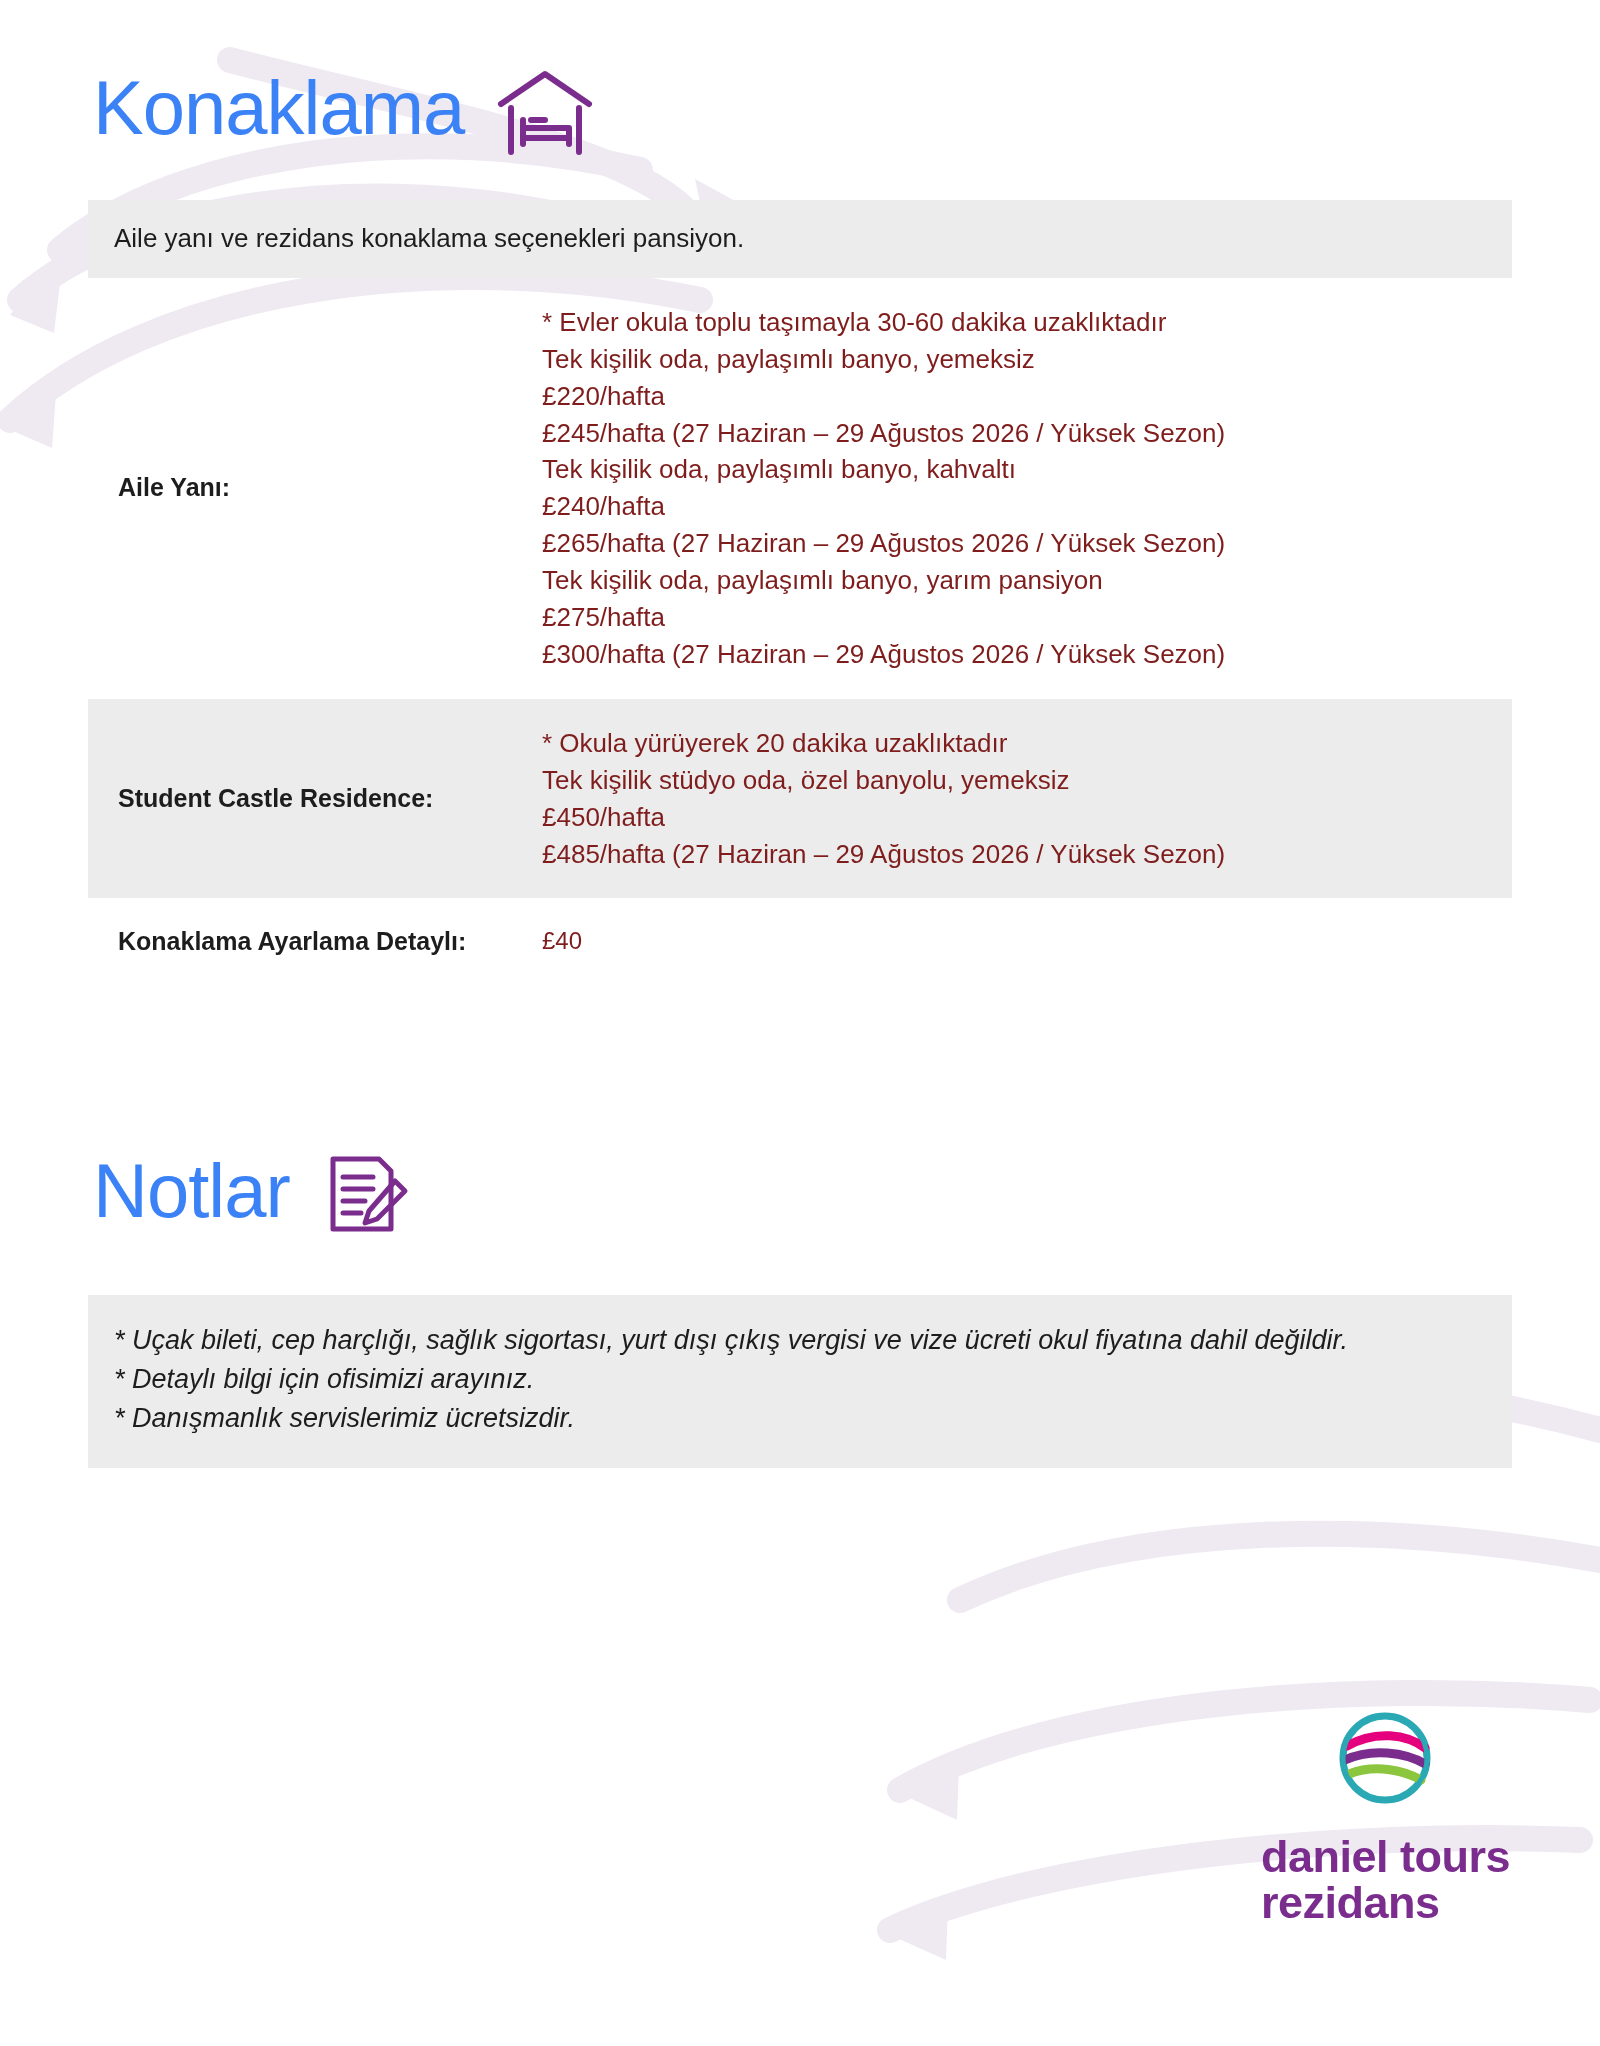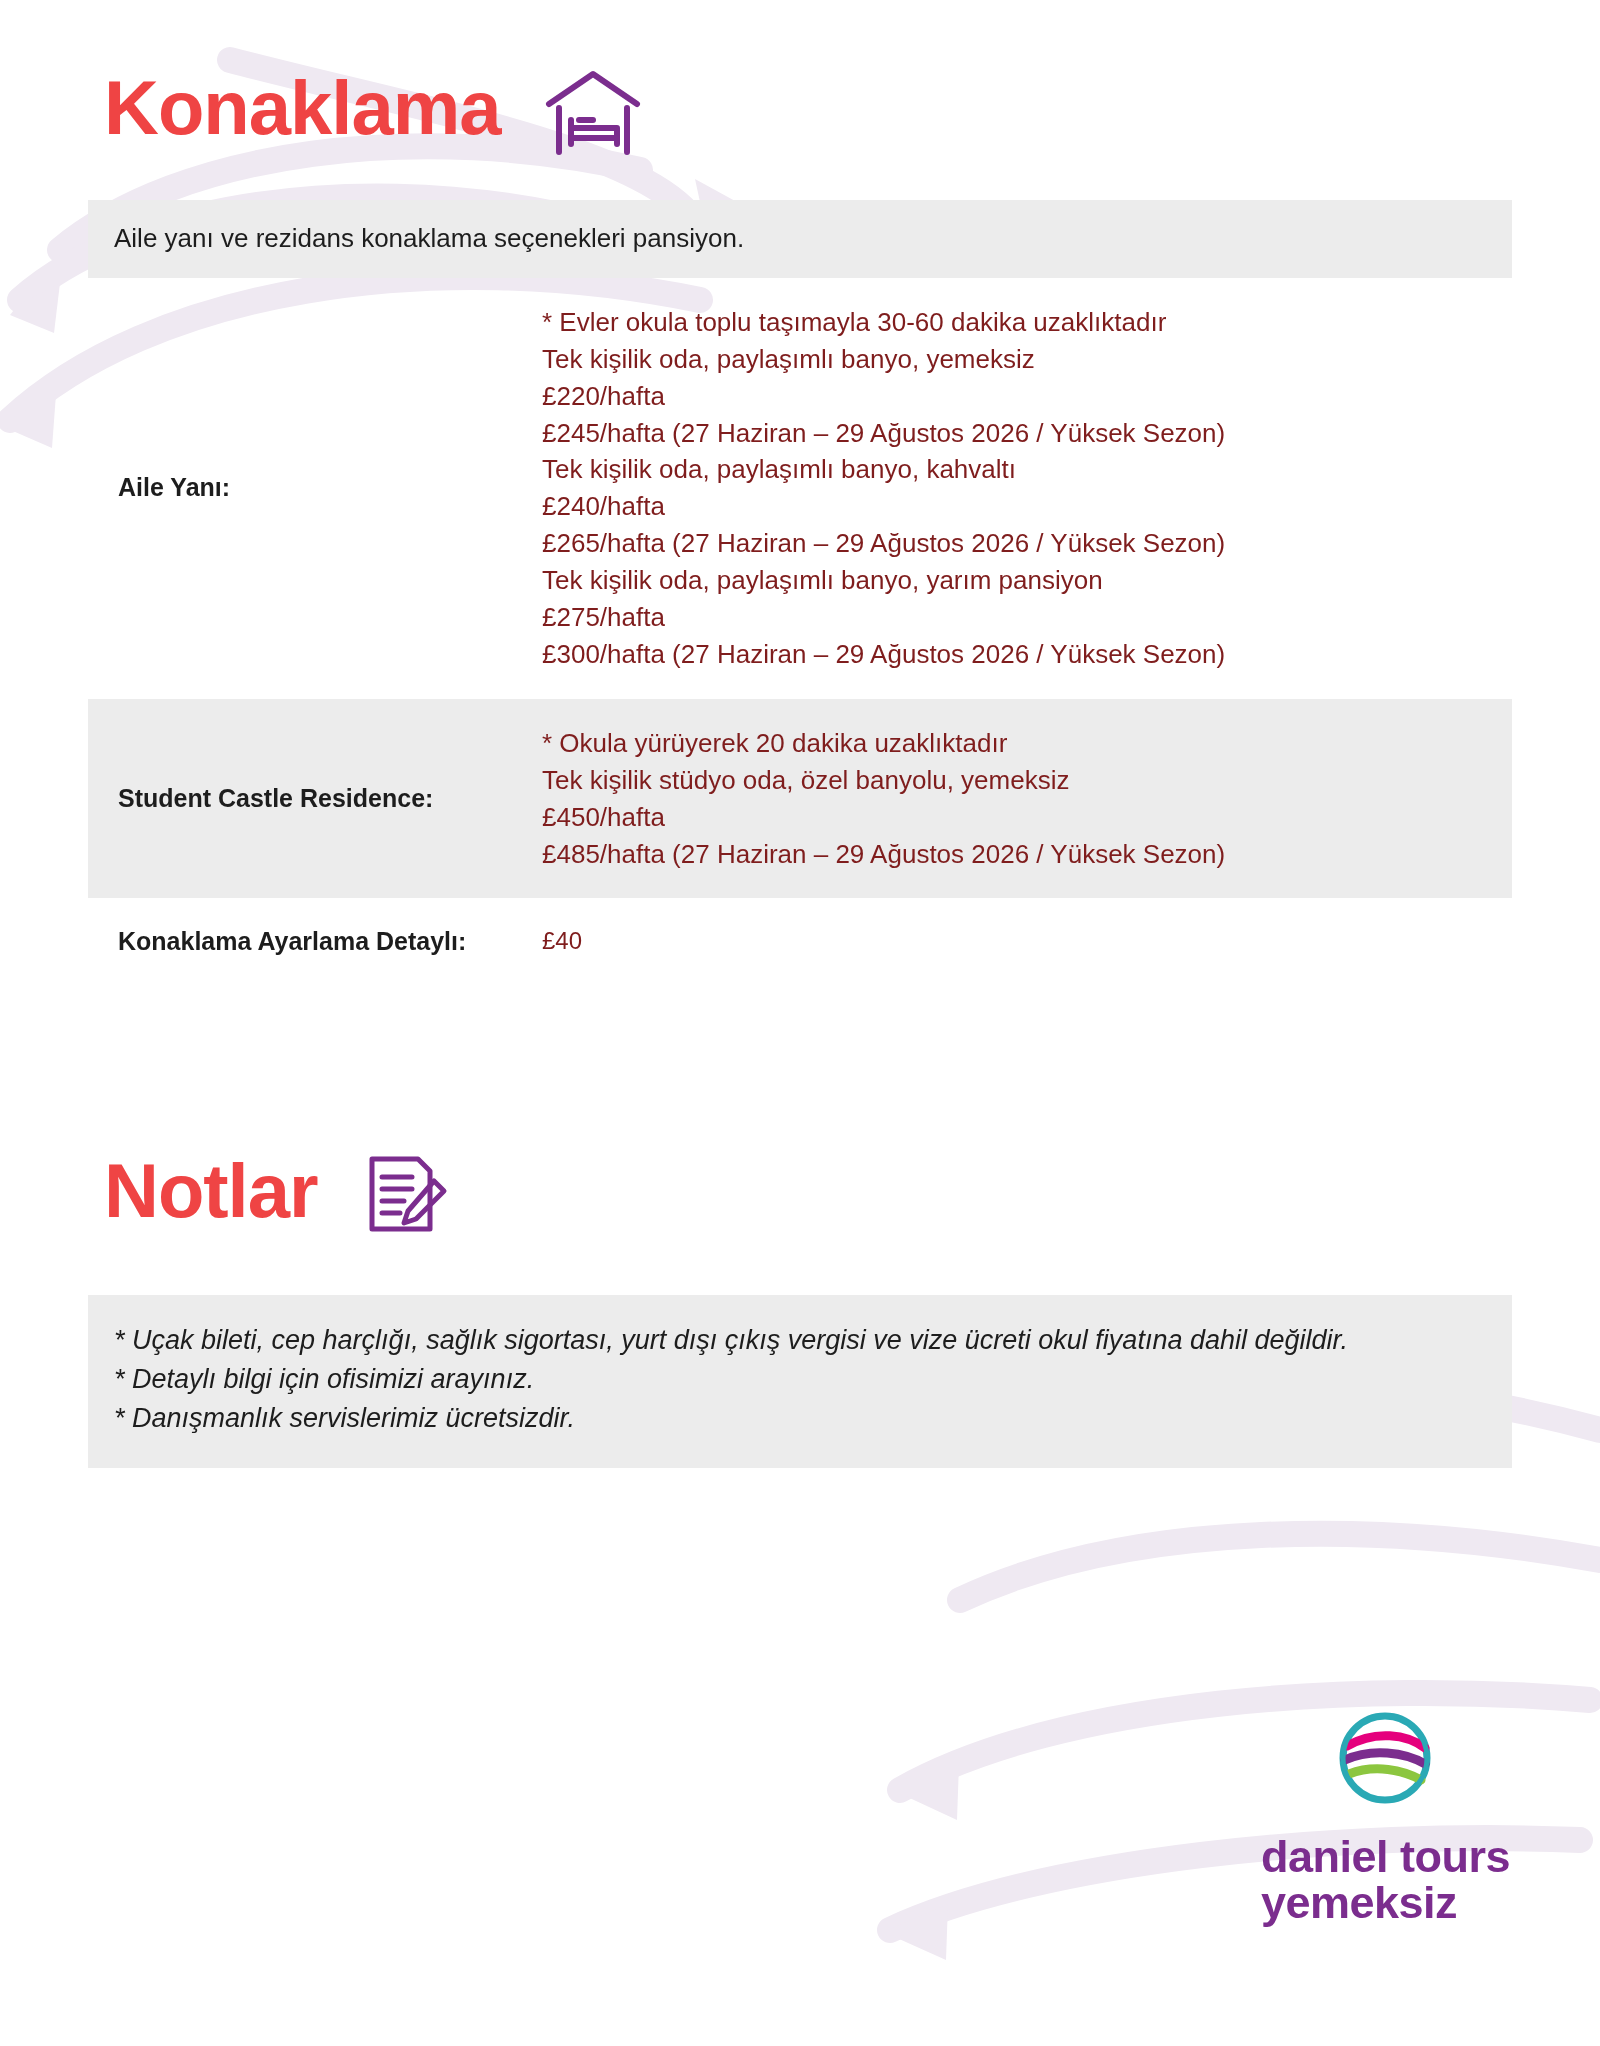--- a/index.html
+++ b/index.html
@@ -33,25 +33,25 @@
 
   
   .section-head {
     display: flex;
     align-items: center;
     gap: 26px;
     padding-top: 52px;
   }
   .section-title {
     font-size: 76px;
-    font-weight: bold;
-    color: #ef4444;
+    font-weight: normal;
+    color: #3b82f6;
     letter-spacing: -1px;
     line-height: 1.05;
-    margin: 16px;
+    margin: 5px;
   }
   .section-icon {
     display: block;
     margin-top: 16px;
   }
 
   
   .intro-strip {
     margin-top: 36px;
     background: #ececec;
@@ -225,15 +225,15 @@
     <svg width="100" height="100" viewBox="0 0 100 100" xmlns="http://www.w3.org/2000/svg">
       <circle cx="50" cy="50" r="42" fill="none" stroke="#2aa9b5" stroke-width="7"></circle>
       <path d="M12 38 C 40 22, 72 26, 90 40" fill="none" stroke="#e5007d" stroke-width="9" stroke-linecap="round"></path>
       <path d="M10 52 C 36 40, 70 44, 90 56" fill="none" stroke="#7b2d8e" stroke-width="9" stroke-linecap="round"></path>
       <path d="M14 66 C 40 56, 68 62, 86 72" fill="none" stroke="#8cc63f" stroke-width="9" stroke-linecap="round"></path>
       <circle cx="50" cy="50" r="42" fill="none" stroke="#2aa9b5" stroke-width="5"></circle>
     </svg>
   </span>
   <span class="footer-text">
     <span>daniel tours</span>
-    <span class="line2">yemeksiz</span>
+    <span class="line2">rezidans</span>
   </span>
 </div>
 
 </body></html>

